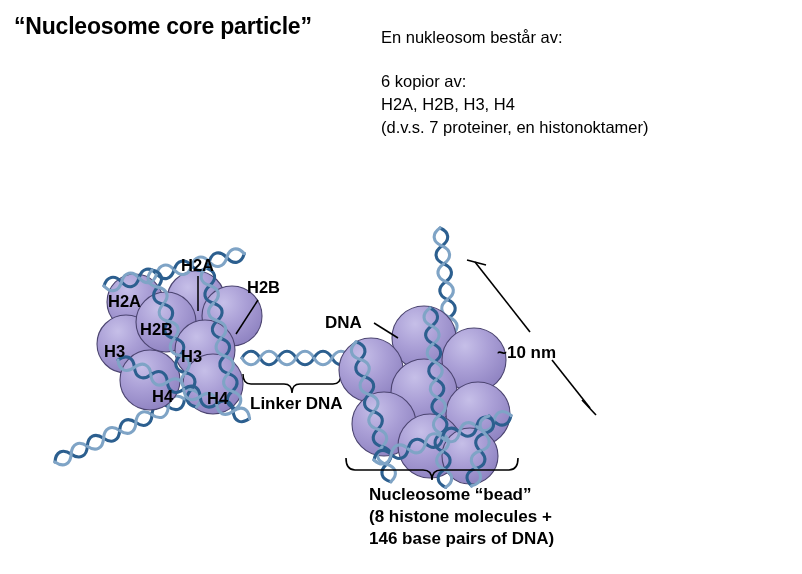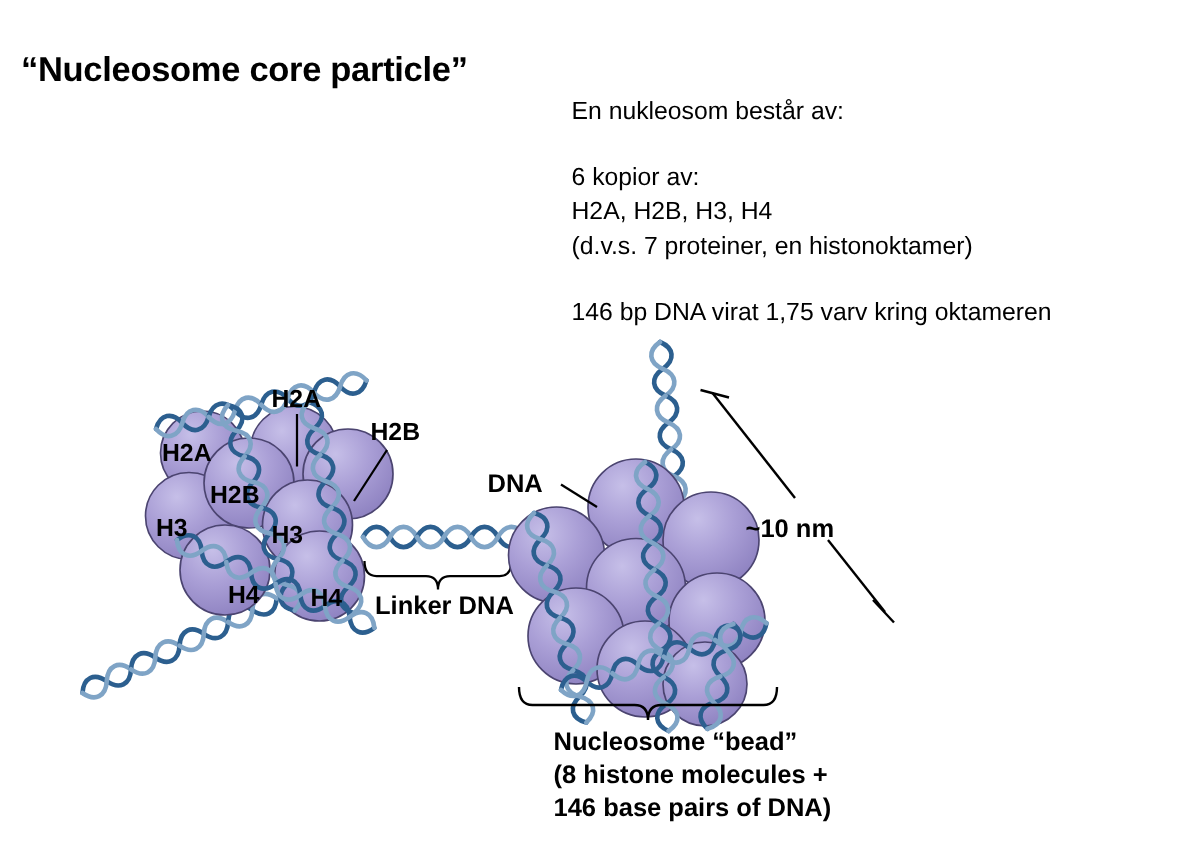--- a/index.html
+++ b/index.html
@@ -27,33 +27,31 @@
   
   #title {
     position: absolute;
     left: 14px;
     top: 13px;
     font-size: 23px;
     font-weight: bold;
     letter-spacing: -0.2px;
     color: #000000;
     white-space: nowrap;
-    margin-top: 20px;
   }
 
   
   #textblock {
     position: absolute;
     left: 381px;
     top: 26px;
     font-size: 16.5px;
     line-height: 23px;
     color: #000000;
     white-space: nowrap;
-    margin-top: 37px;
   }
   #textblock .para { margin: 0 0 21px 0; }
   #textblock .para:last-child { margin-bottom: 0; }
   #textblock .line { display: block; }
 
   
   #figure {
     position: absolute;
     left: 0px;
     top: 210px;
@@ -77,23 +75,20 @@
 
   <div id="textblock">
     <div class="para">
       <span class="line">En nukleosom består av:</span>
     </div>
     <div class="para">
       <span class="line">6 kopior av:</span>
       <span class="line">H2A, H2B, H3, H4</span>
       <span class="line">(d.v.s. 7 proteiner, en histonoktamer)</span>
     </div>
-    <div class="para">
-      <span class="line">146 bp DNA virat 1,75 varv kring oktameren</span>
-    </div>
   </div>
 
   <div id="figure">
     <svg width="802" height="364" viewBox="0 0 802 364" xmlns="http://www.w3.org/2000/svg">
       <defs>
         <radialGradient id="sphereGrad" cx="36%" cy="28%" r="78%">
           <stop offset="0%" stop-color="#c6bfe8"></stop>
           <stop offset="48%" stop-color="#aa9fd6"></stop>
           <stop offset="100%" stop-color="#8d81c0"></stop>
         </radialGradient>

